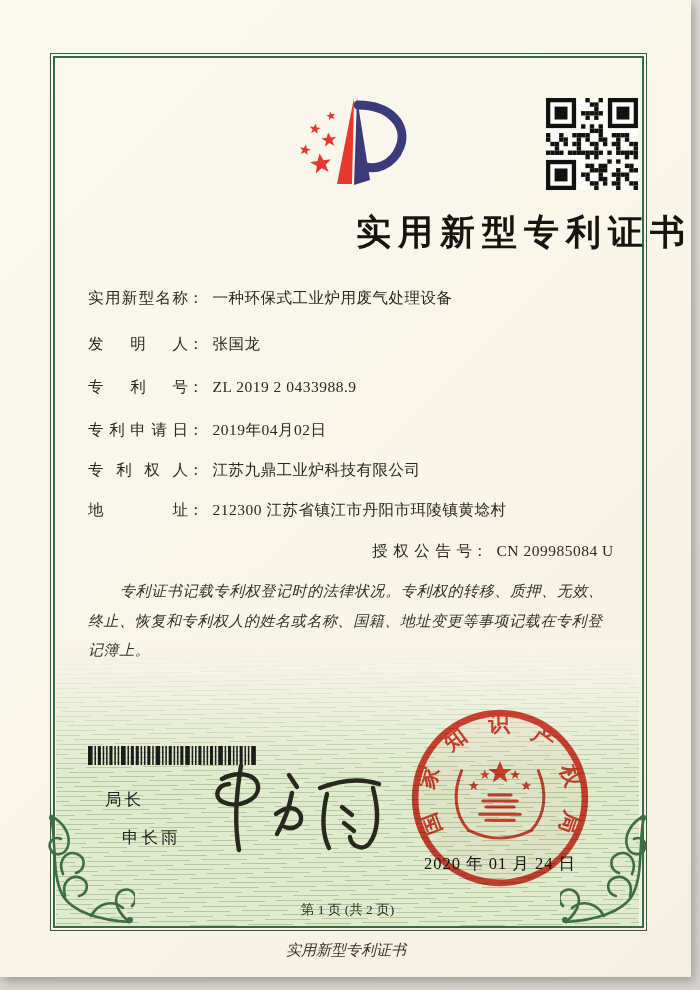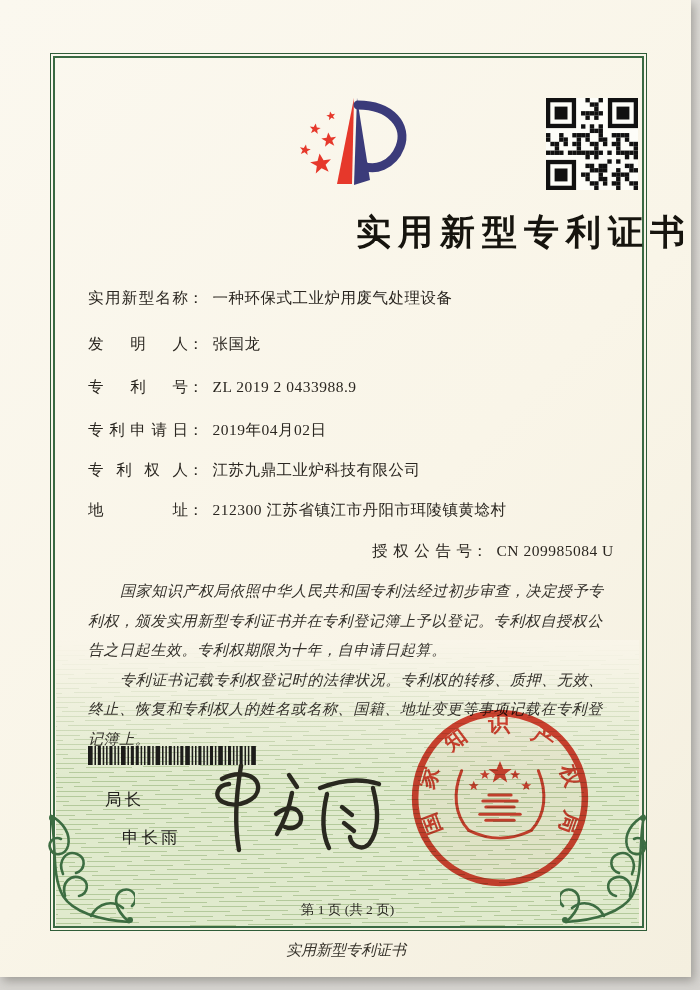--- a/index.html
+++ b/index.html
@@ -212,21 +212,20 @@
   <div class="row" style="top:500px;">
     <span class="lbl">地址</span><span class="col">：</span><span class="val">212300 江苏省镇江市丹阳市珥陵镇黄埝村</span>
   </div>
   <div class="row" style="top:541px;">
     <span class="pair2">
       <span class="lbl">授权公告号</span><span class="col">：</span><span class="val">CN 209985084 U</span>
     </span>
   </div>
 
   <div class="paras">
-    <p>国家知识产权局依照中华人民共和国专利法经过初步审查，决定授予专利权，颁发实用新型专利证书并在专利登记簿上予以登记。专利权自授权公告之日起生效。专利权期限为十年，自申请日起算。</p>
     <p>专利证书记载专利权登记时的法律状况。专利权的转移、质押、无效、终止、恢复和专利权人的姓名或名称、国籍、地址变更等事项记载在专利登记簿上。</p>
   </div>
 
   <svg class="abs" style="left:88px;top:746px;z-index:3;" width="190" height="20" viewBox="0 0 190 20">
     <g id="barcode-bars" fill="#1c1c1a">
         <rect x="0.00" y="0" width="4.65" height="19"></rect>
         <rect x="6.45" y="0" width="1.55" height="19"></rect>
         <rect x="9.80" y="0" width="3.10" height="19"></rect>
         <rect x="14.70" y="0" width="1.55" height="19"></rect>
         <rect x="18.05" y="0" width="1.55" height="19"></rect>
@@ -305,20 +304,21 @@
       <path d="M84,92 h22"></path>
       <path d="M78,98 h34"></path>
       <path d="M81,104 h28"></path>
       <path d="M75,111 h40"></path>
       <path d="M81,117 h28"></path>
       <path d="M57,68 C48,90 50,112 64,127"></path>
       <path d="M133,68 C142,90 140,112 126,127"></path>
       <path d="M64,127 C84,137 106,137 126,127"></path>
     </g>
   </svg>
+  <div class="sealdate">2020 年 01 月 24 日</div>
 
   <svg class="abs" style="left:43px;top:812px;z-index:2;" width="92" height="118" viewBox="0 0 92 118">
     <g fill="none" stroke="#3d6d42" stroke-width="2.6" stroke-linecap="round">
       <path d="M8,4 C14,32 8,62 20,84 C30,100 56,108 86,110"></path>
       <path d="M8,4 C20,10 28,22 25,34 C22,44 10,45 7,36 C5,29 12,24 18,27"></path>
       <path d="M20,62 C14,48 24,38 34,42 C44,46 42,58 33,61"></path>
       <path d="M22,84 C18,70 28,62 38,66 C47,70 45,82 36,84"></path>
       <path d="M86,110 C70,96 70,82 80,78 C90,75 97,86 89,94"></path>
       <path d="M48,104 C56,90 70,88 80,96"></path>
       <circle cx="9" cy="6" r="3" fill="#3d6d42" stroke="none"></circle>

